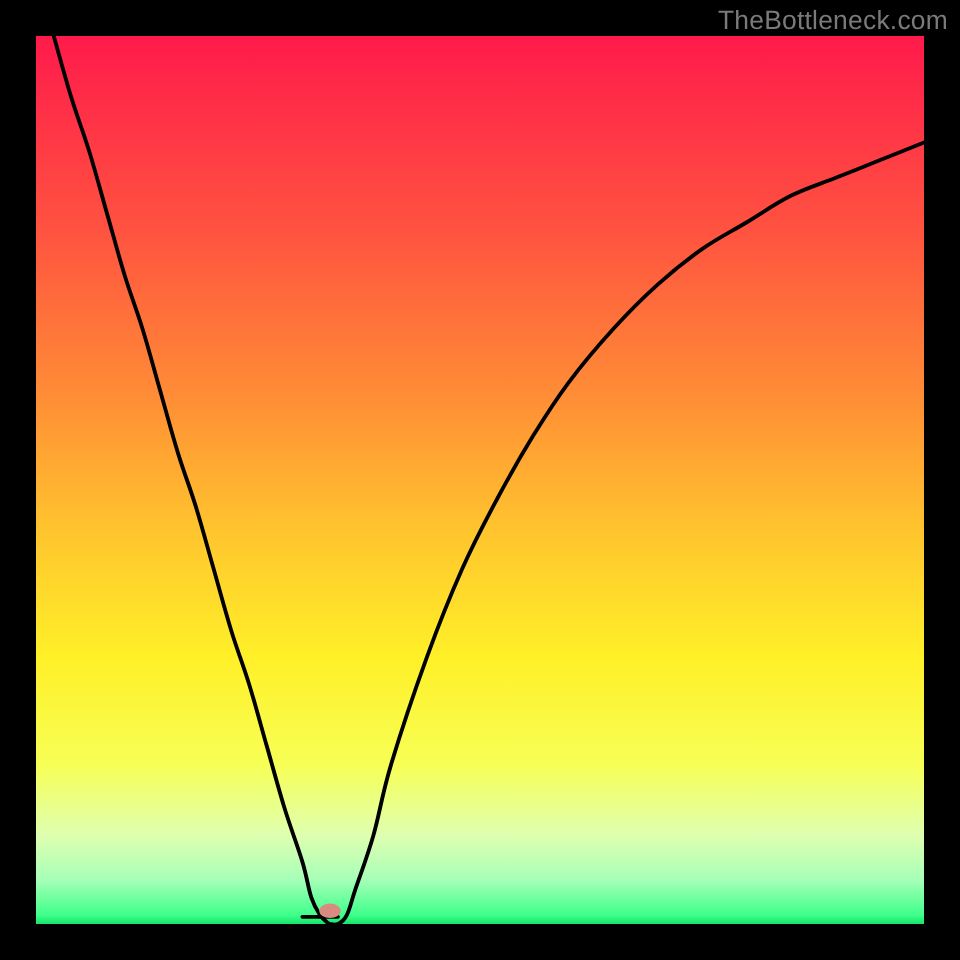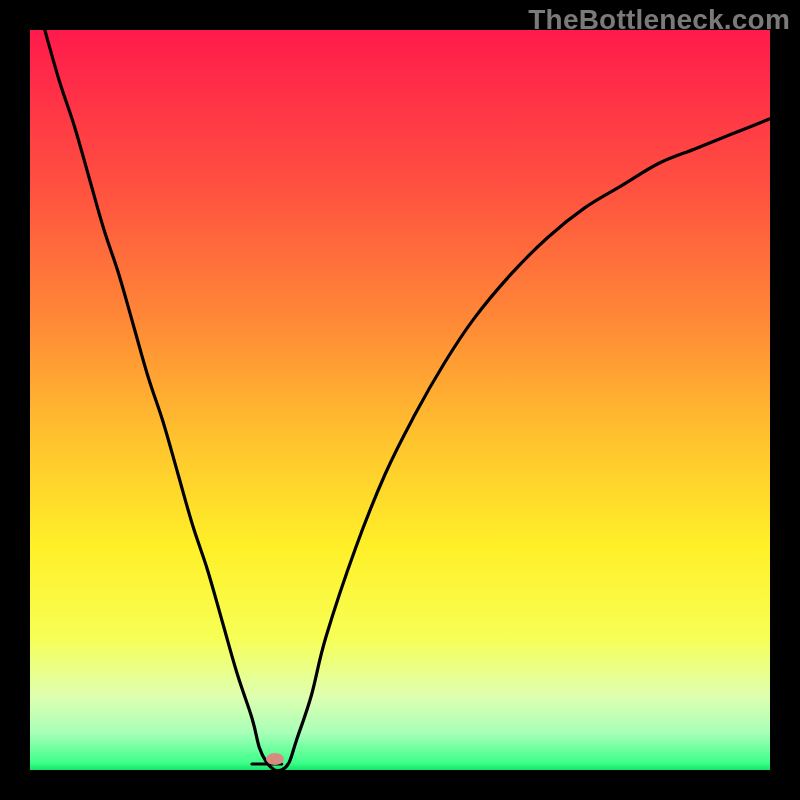--- a/index.html
+++ b/index.html
@@ -17,22 +17,22 @@
     top: 0;
     width: 800px;
     height: 800px;
     background: #000;
   }
   .watermark {
     position: absolute;
     top: 4px;
     right: 10px;
     color: #7a7a7a;
-    font-size: 28px;
-    font-weight: 700;
+    font-size: 22px;
+    font-weight: 400;
     user-select: none;
     letter-spacing: 0.2px;
   }
   svg {
     position: absolute;
     left: 0;
     top: 0;
   }
 </style>
 </head>

